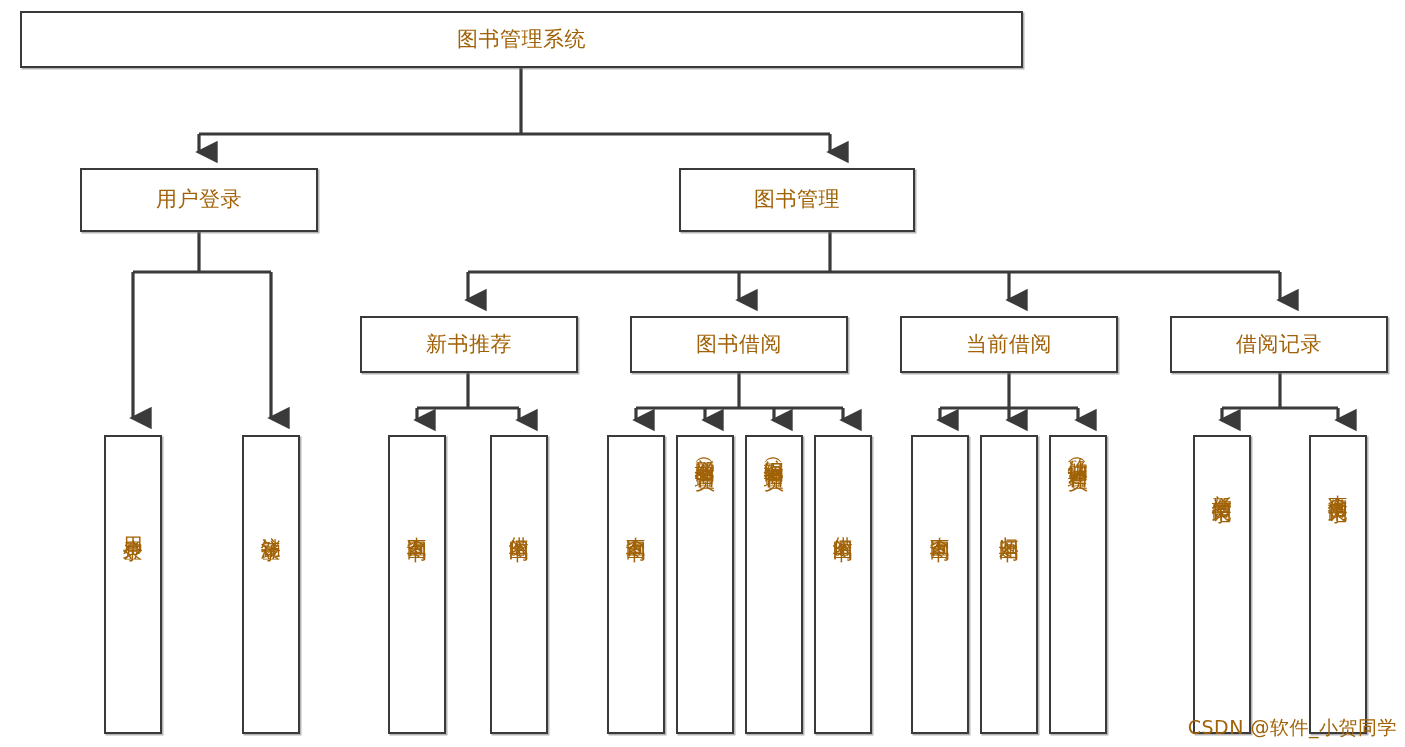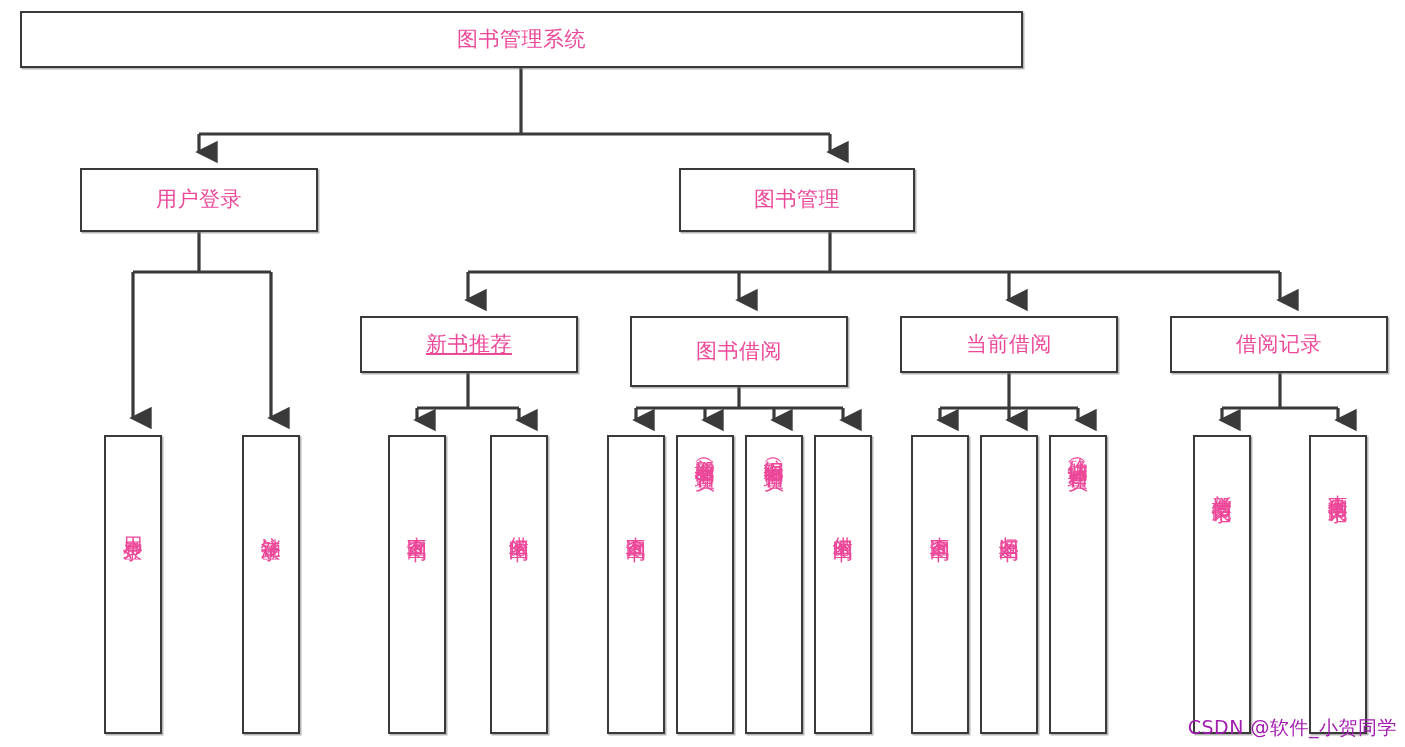--- a/index.html
+++ b/index.html
@@ -26,21 +26,21 @@
   }
   .node {
     position: absolute;
     box-sizing: border-box;
     background: #ffffff;
     border: 2px solid #3a3a3a;
     box-shadow: 1.5px 1.5px 0 rgba(120,120,120,0.55);
     display: flex;
     align-items: center;
     justify-content: center;
-    color: #ec4899;
+    color: #a16207;
   }
   .node .label {
     font-size: 21px;
     line-height: 1.12;
     letter-spacing: 0.5px;
     white-space: nowrap;
     text-align: center;
   }
   .node.leaf {
     align-items: flex-start;
@@ -57,21 +57,21 @@
     text-align: left;
   }
   .node.leaf.center .label {
     margin-top: 0;
   }
   #watermark {
     position: absolute;
     right: 8px;
     bottom: 6px;
     font-size: 19px;
-    color: #a21caf;
+    color: #a16207;
     letter-spacing: 0.5px;
     white-space: nowrap;
     pointer-events: none;
   }
 </style>
 </head>
 <body>
 
 <div id="canvas">
 
@@ -130,24 +130,24 @@
     <span class="label">图书管理系统</span>
   </div>
 
   <div class="node" style="left:80px; top:168px; width:238px; height:64px;">
     <span class="label">用户登录</span>
   </div>
   <div class="node" style="left:679px; top:168px; width:236px; height:64px;">
     <span class="label">图书管理</span>
   </div>
 
-  <div class="node" style="left:360px; top:316px; width:218px; height:57px;text-decoration:underline;">
+  <div class="node" style="left:360px; top:316px; width:218px; height:57px;">
     <span class="label">新书推荐</span>
   </div>
-  <div class="node" style="left:630px; top:316px; width:218px; height:71px;">
+  <div class="node" style="left:630px; top:316px; width:218px; height:57px;">
     <span class="label">图书借阅</span>
   </div>
   <div class="node" style="left:900px; top:316px; width:218px; height:57px;">
     <span class="label">当前借阅</span>
   </div>
   <div class="node" style="left:1170px; top:316px; width:218px; height:57px;justify-content:center;">
     <span class="label">借阅记录</span>
   </div>
 
   <div class="node leaf center" style="left:104px; top:435px; width:58px; height:299px; padding-top:84px;">

